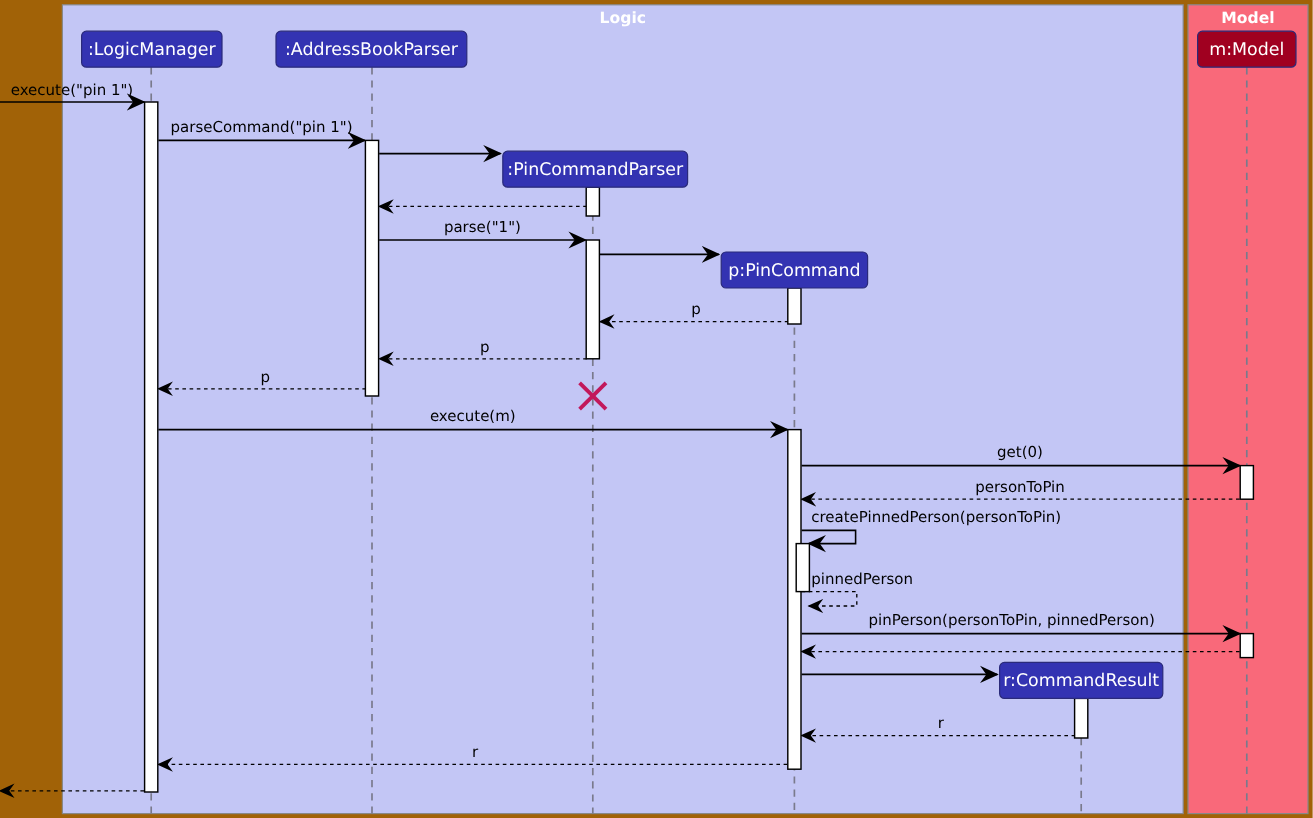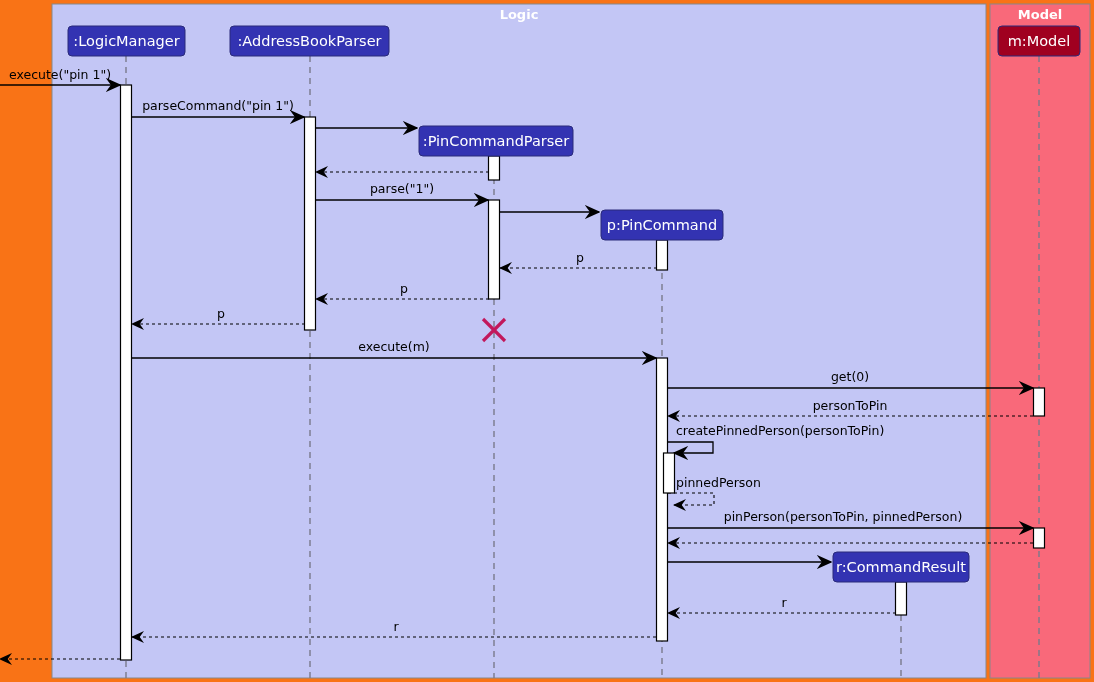--- a/index.html
+++ b/index.html
@@ -8,21 +8,21 @@
     background: #ffffff;
   }
   body {
     font-family: "DejaVu Sans", sans-serif;
   }
   #diagram-root {
     position: relative;
     width: 1094px;
     height: 682px;
     overflow: hidden;
-    background: #f97316;
+    background: #a16207;
   }
   #diagram-svg {
     position: absolute;
     left: 0;
     top: 0;
   }
   .partition-label {
     font-weight: bold;
     font-size: 13px;
     fill: #ffffff;

